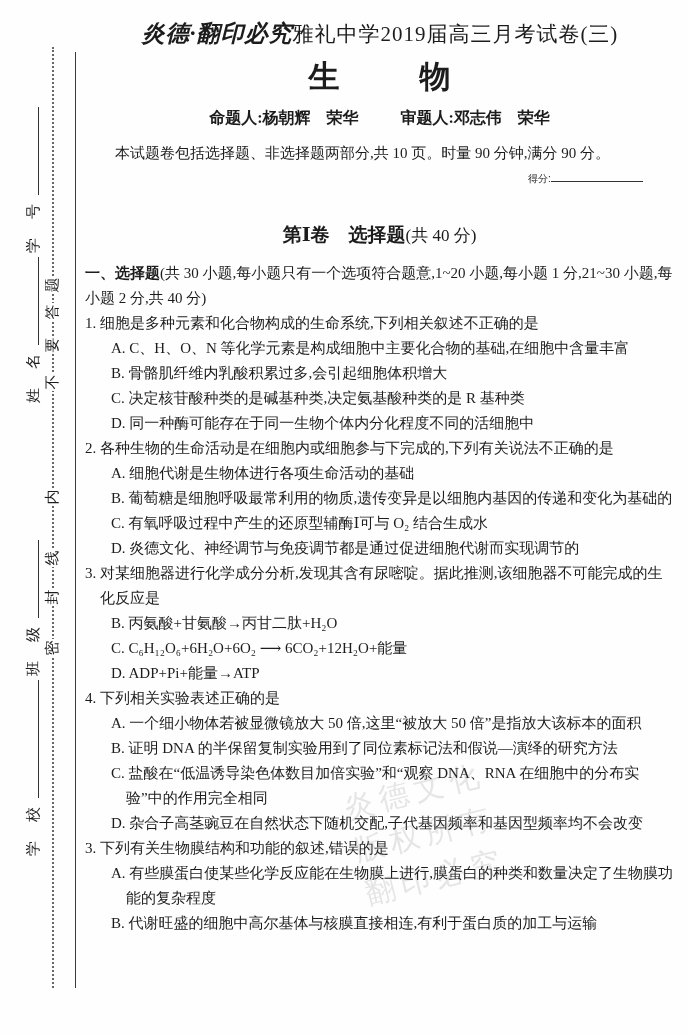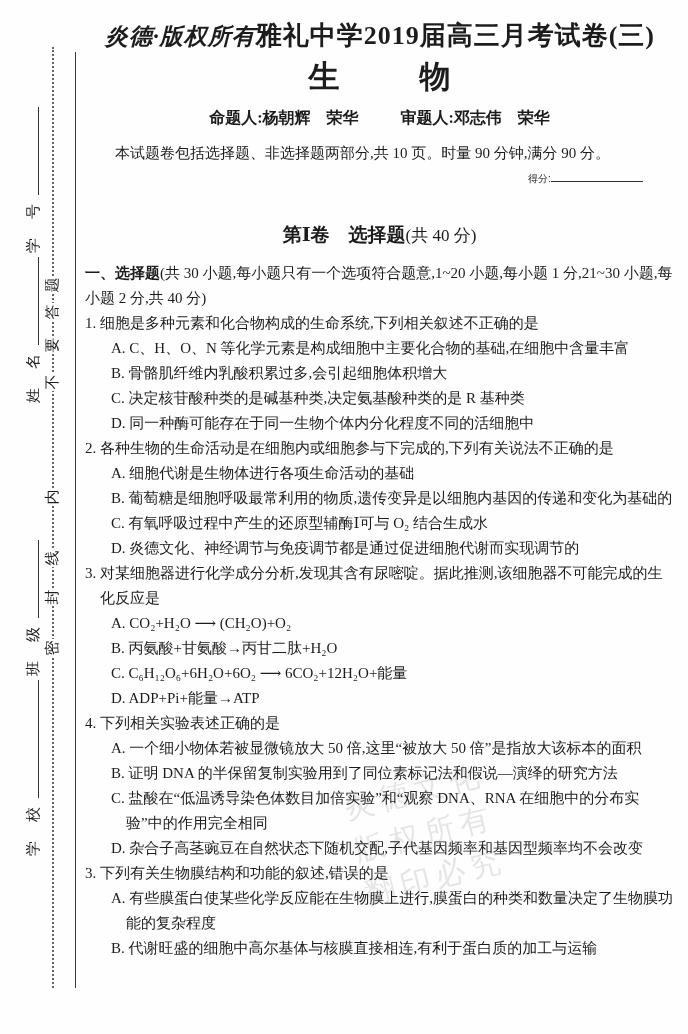--- a/index.html
+++ b/index.html
@@ -19,21 +19,21 @@
   }
   .vlabel .blank{display:inline-block;height:10px;border-bottom:1.3px solid #333;letter-spacing:0;}
   .seal-ch{
     position:absolute;left:43px;width:18px;height:18px;text-align:center;line-height:18px;
     font-size:15px;background:#fefefe;transform:rotate(-90deg);
   }
 
   
   .h1{position:absolute;left:80px;top:18px;width:600px;text-align:center;white-space:nowrap;}
   .h1 .league{font-weight:bold;font-style:italic;font-size:23px;letter-spacing:1px;}
-  .h1 .exam{font-size:26px;letter-spacing:1px;font-weight:bold;}
+  .h1 .exam{font-size:21px;letter-spacing:1px;}
   .subject{position:absolute;left:85px;top:56px;width:589px;display:flex;justify-content:center;gap:80px;
     font-size:31px;font-weight:bold;font-family:"Liberation Sans","DejaVu Sans",sans-serif;}
   .people{position:absolute;left:85px;top:108px;width:589px;text-align:center;font-weight:bold;font-size:16px;
     font-family:Liberation Serif, serif;}
   .people .gap{display:inline-block;width:42px;}
   .intro{position:absolute;left:85px;top:144px;width:589px;font-size:15px;text-indent:2em;}
   .score{position:absolute;left:528px;top:169px;font-size:10px;font-weight:normal;
     font-family:"Liberation Sans","DejaVu Sans",sans-serif;}
   .score .blank{display:inline-block;width:92px;height:12px;border-bottom:1.4px solid #333;}
   .part1{position:absolute;left:85px;top:222px;width:589px;text-align:center;font-size:19px;}
@@ -86,21 +86,21 @@
   <span class="seal-ch" style="top:276px;">题</span>
   <span class="seal-ch" style="top:303px;">答</span>
   <span class="seal-ch" style="top:336px;">要</span>
   <span class="seal-ch" style="top:373px;">不</span>
   <span class="seal-ch" style="top:488px;">内</span>
   <span class="seal-ch" style="top:549px;">线</span>
   <span class="seal-ch" style="top:588px;">封</span>
   <span class="seal-ch" style="top:639px;">密</span>
 
   <div class="h1">
-    <span class="league">炎德·版权所有</span><span class="exam">雅礼中学2019届高三月考试卷(三)</span>
+    <span class="league">炎德·翻印必究</span><span class="exam">雅礼中学2019届高三月考试卷(三)</span>
   </div>
 
   <div class="subject">
     <span>生</span>
     <span>物</span>
   </div>
 
   <div class="people">
     <span>命题人:杨朝辉　荣华</span><span class="gap"></span><span>审题人:邓志伟　荣华</span>
   </div>
@@ -131,21 +131,20 @@
     <div>
       <div class="stem">2. 各种生物的生命活动是在细胞内或细胞参与下完成的,下列有关说法不正确的是</div>
       <div class="opt">A. 细胞代谢是生物体进行各项生命活动的基础</div>
       <div class="opt">B. 葡萄糖是细胞呼吸最常利用的物质,遗传变异是以细胞内基因的传递和变化为基础的</div>
       <div class="opt">C. 有氧呼吸过程中产生的还原型辅酶Ⅰ可与 O₂ 结合生成水</div>
       <div class="opt">D. 炎德文化、神经调节与免疫调节都是通过促进细胞代谢而实现调节的</div>
     </div>
 
     <div>
       <div class="stem">3. 对某细胞器进行化学成分分析,发现其含有尿嘧啶。据此推测,该细胞器不可能完成的生化反应是</div>
-      <div class="opt">A. CO₂+H₂O ⟶ (CH₂O)+O₂</div>
       <div class="opt">B. 丙氨酸+甘氨酸→丙甘二肽+H₂O</div>
       <div class="opt">C. C₆H₁₂O₆+6H₂O+6O₂ ⟶ 6CO₂+12H₂O+能量</div>
       <div class="opt">D. ADP+Pi+能量→ATP</div>
     </div>
 
     <div>
       <div class="stem">4. 下列相关实验表述正确的是</div>
       <div class="opt">A. 一个细小物体若被显微镜放大 50 倍,这里“被放大 50 倍”是指放大该标本的面积</div>
       <div class="opt">B. 证明 DNA 的半保留复制实验用到了同位素标记法和假说—演绎的研究方法</div>
       <div class="opt">C. 盐酸在“低温诱导染色体数目加倍实验”和“观察 DNA、RNA 在细胞中的分布实验”中的作用完全相同</div>

